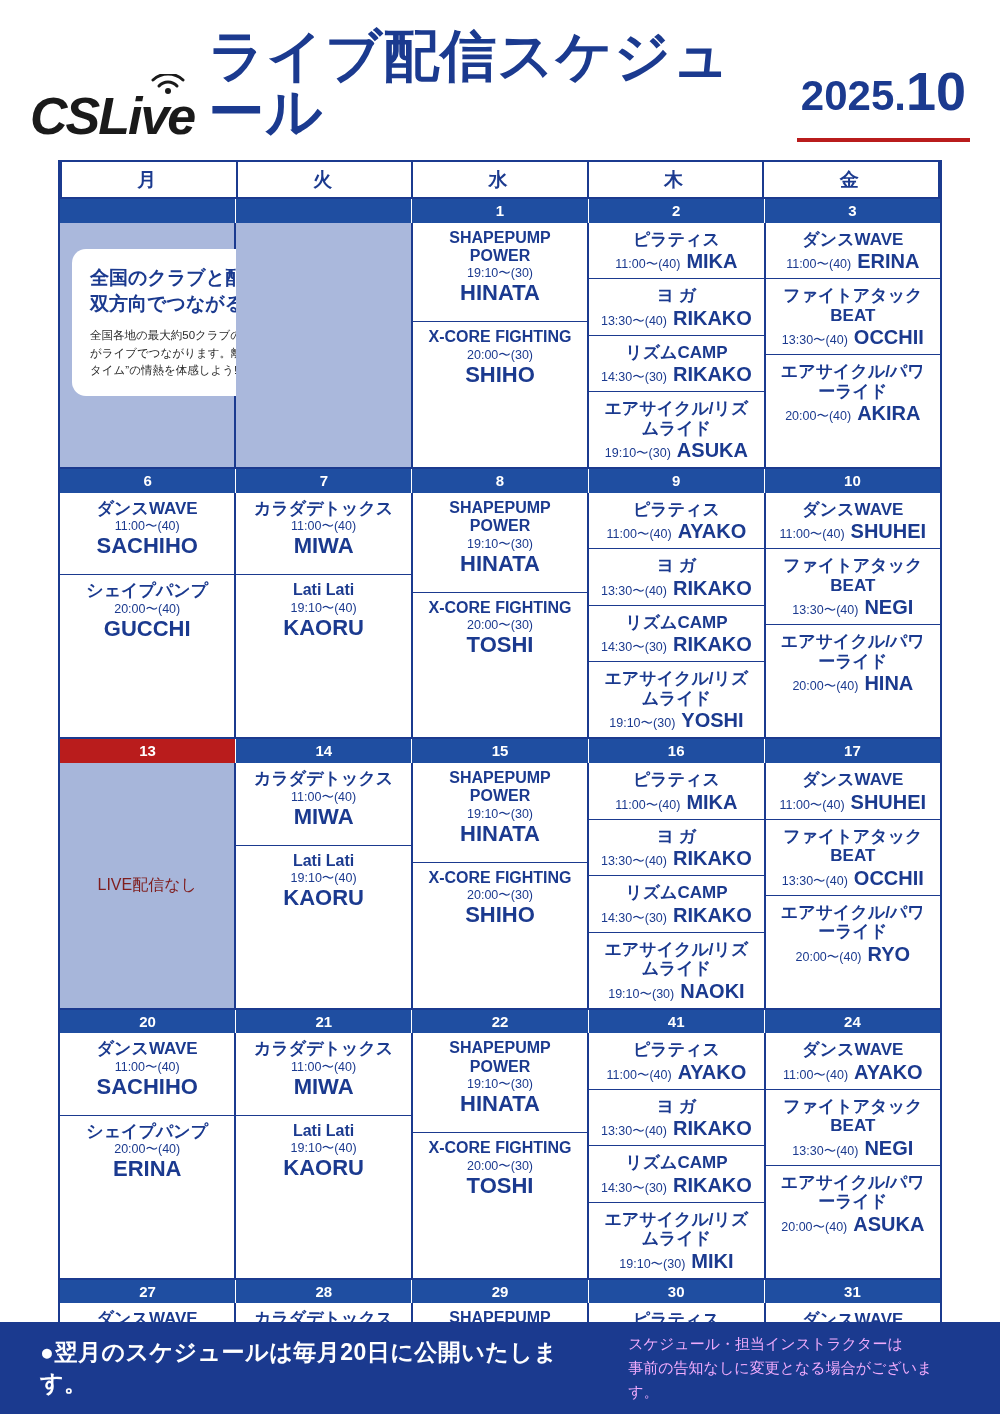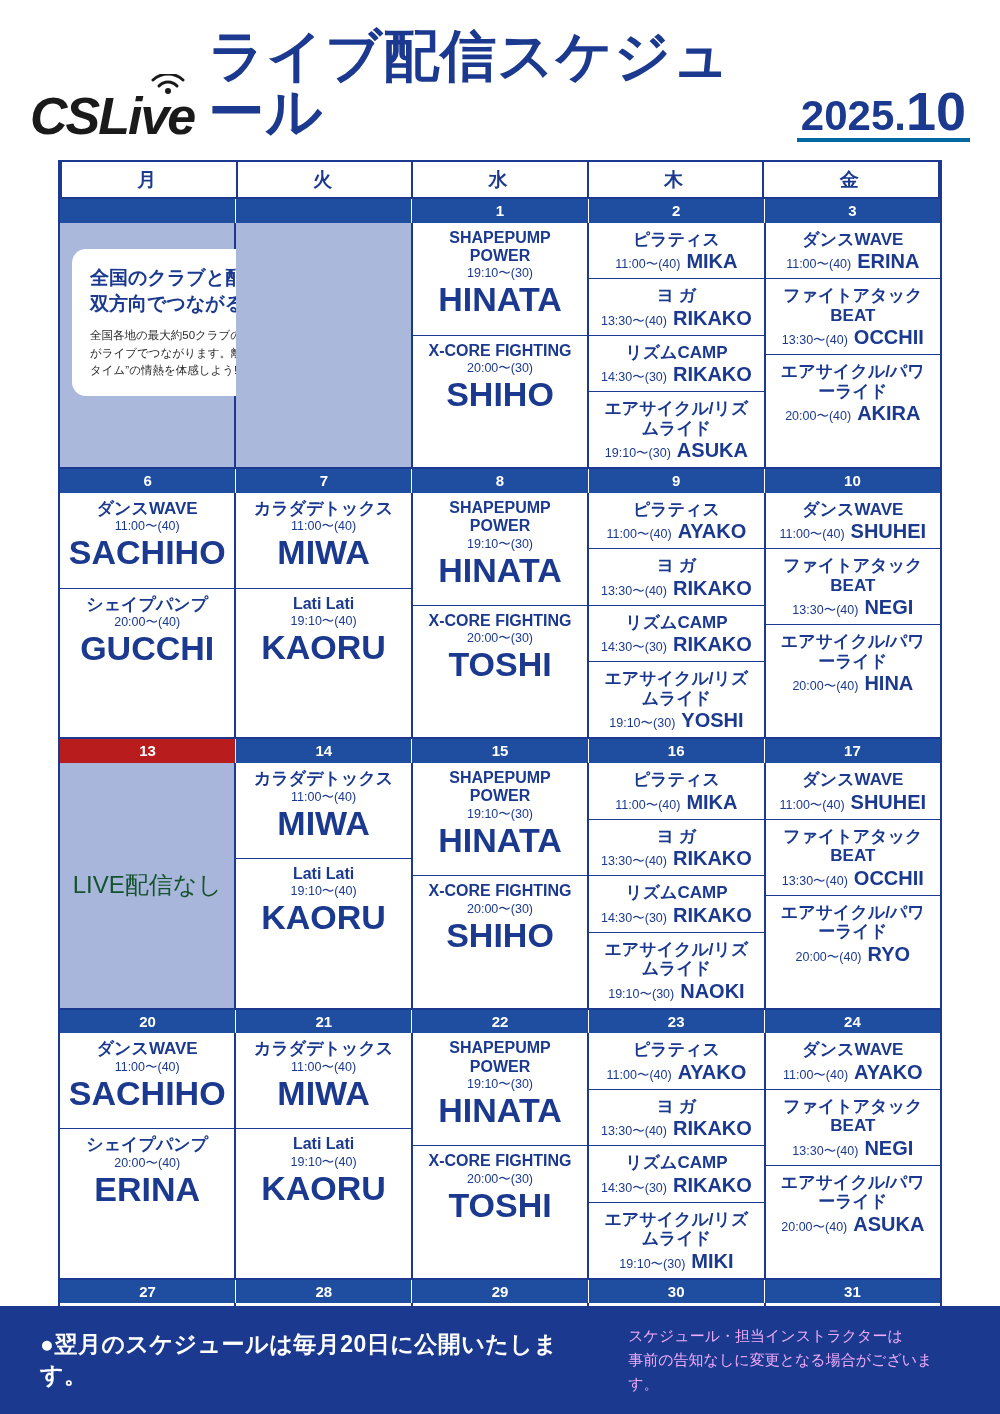--- a/index.html
+++ b/index.html
@@ -41,22 +41,22 @@
     color: #1b3a8f;
     letter-spacing: 1px;
     line-height: 1;
     padding-bottom: 2px;
   }
   .title-date {
     font-size: 42px;
     font-weight: bold;
     color: #1b3a8f;
     line-height: 1;
-    border-bottom: 4px solid #0369a1;
-    padding: 0 4px 0 4px;
+    border-bottom: 4px solid #b91c1c;
+    padding: 0 4px 20px 4px;
     margin-left: 6px;
   }
   .title-date .month { font-size: 54px; }
 
   
   .cal {
     margin: 8px 58px 0 58px;
     border: 2px solid #1b3a8f;
     border-top: none;
   }
@@ -99,22 +99,22 @@
     min-height: 215px;
     padding: 0;
     background: #ffffff;
     position: relative;
   }
   .day-cell:last-child { border-right: none; }
   .day-cell.blank { background: #aab8dc; }
   .day-cell.nolive {
     background: #a7b6da;
     display: flex; align-items: center; justify-content: center;
-    color: #14532d;
-    font-size: 24px;
+    color: #7f1d1d;
+    font-size: 16px;
   }
 
   
   .lesson {
     padding: 6px 8px 16px 8px;
     text-align: center;
     border-bottom: 1px solid #1b3a8f;
   }
   .lesson:last-child { border-bottom: none; }
   .lesson-name {
@@ -124,21 +124,21 @@
     line-height: 1.15;
     margin-bottom: 1px;
   }
   .lesson-name.jp { font-size: 17px; font-weight: bold; }
   .lesson-time {
     font-size: 12.5px;
     color: #1b3a8f;
     line-height: 1.2;
   }
   .lesson-inst {
-    font-size: 34px;
+    font-size: 22px;
     font-weight: bold;
     color: #1b3a8f;
     line-height: 1.1;
     letter-spacing: 0px;
   }
   
   .lesson.inline {
     padding: 7px 8px 6px 8px;
   }
   .lesson.inline .row2 {
@@ -168,21 +168,21 @@
     font-size: 11.5px;
     color: #2a2a2a;
     line-height: 1.55;
   }
 
   
   .footer {
     position: absolute;
     left: 0; bottom: 0;
     width: 1000px;
-    height: 108px;
+    height: 92px;
     background: #1b3a8f;
     display: flex;
     align-items: center;
     padding: 12px 40px;
     gap: 28px;
   }
   .footer-main {
     color: #ffffff;
     font-size: 23px;
     font-weight: bold;
@@ -488,21 +488,21 @@
                 <span class="lesson-time">20:00〜(40)</span>
                 <span class="lesson-inst">RYO</span>
               </div>
             </div>
           </div>
         </div>
         <div class="date-row">
           <div class="date-cell">20</div>
           <div class="date-cell">21</div>
           <div class="date-cell">22</div>
-          <div class="date-cell">23</div>
+          <div class="date-cell">41</div>
           <div class="date-cell">24</div>
         </div>
         <div class="week-row">
           <div class="day-cell">
             <div class="lesson">
               <div class="lesson-name jp">ダンスWAVE</div>
               <div class="lesson-time">11:00〜(40)</div>
               <div class="lesson-inst">SACHIHO</div>
             </div>
             <div class="lesson">

